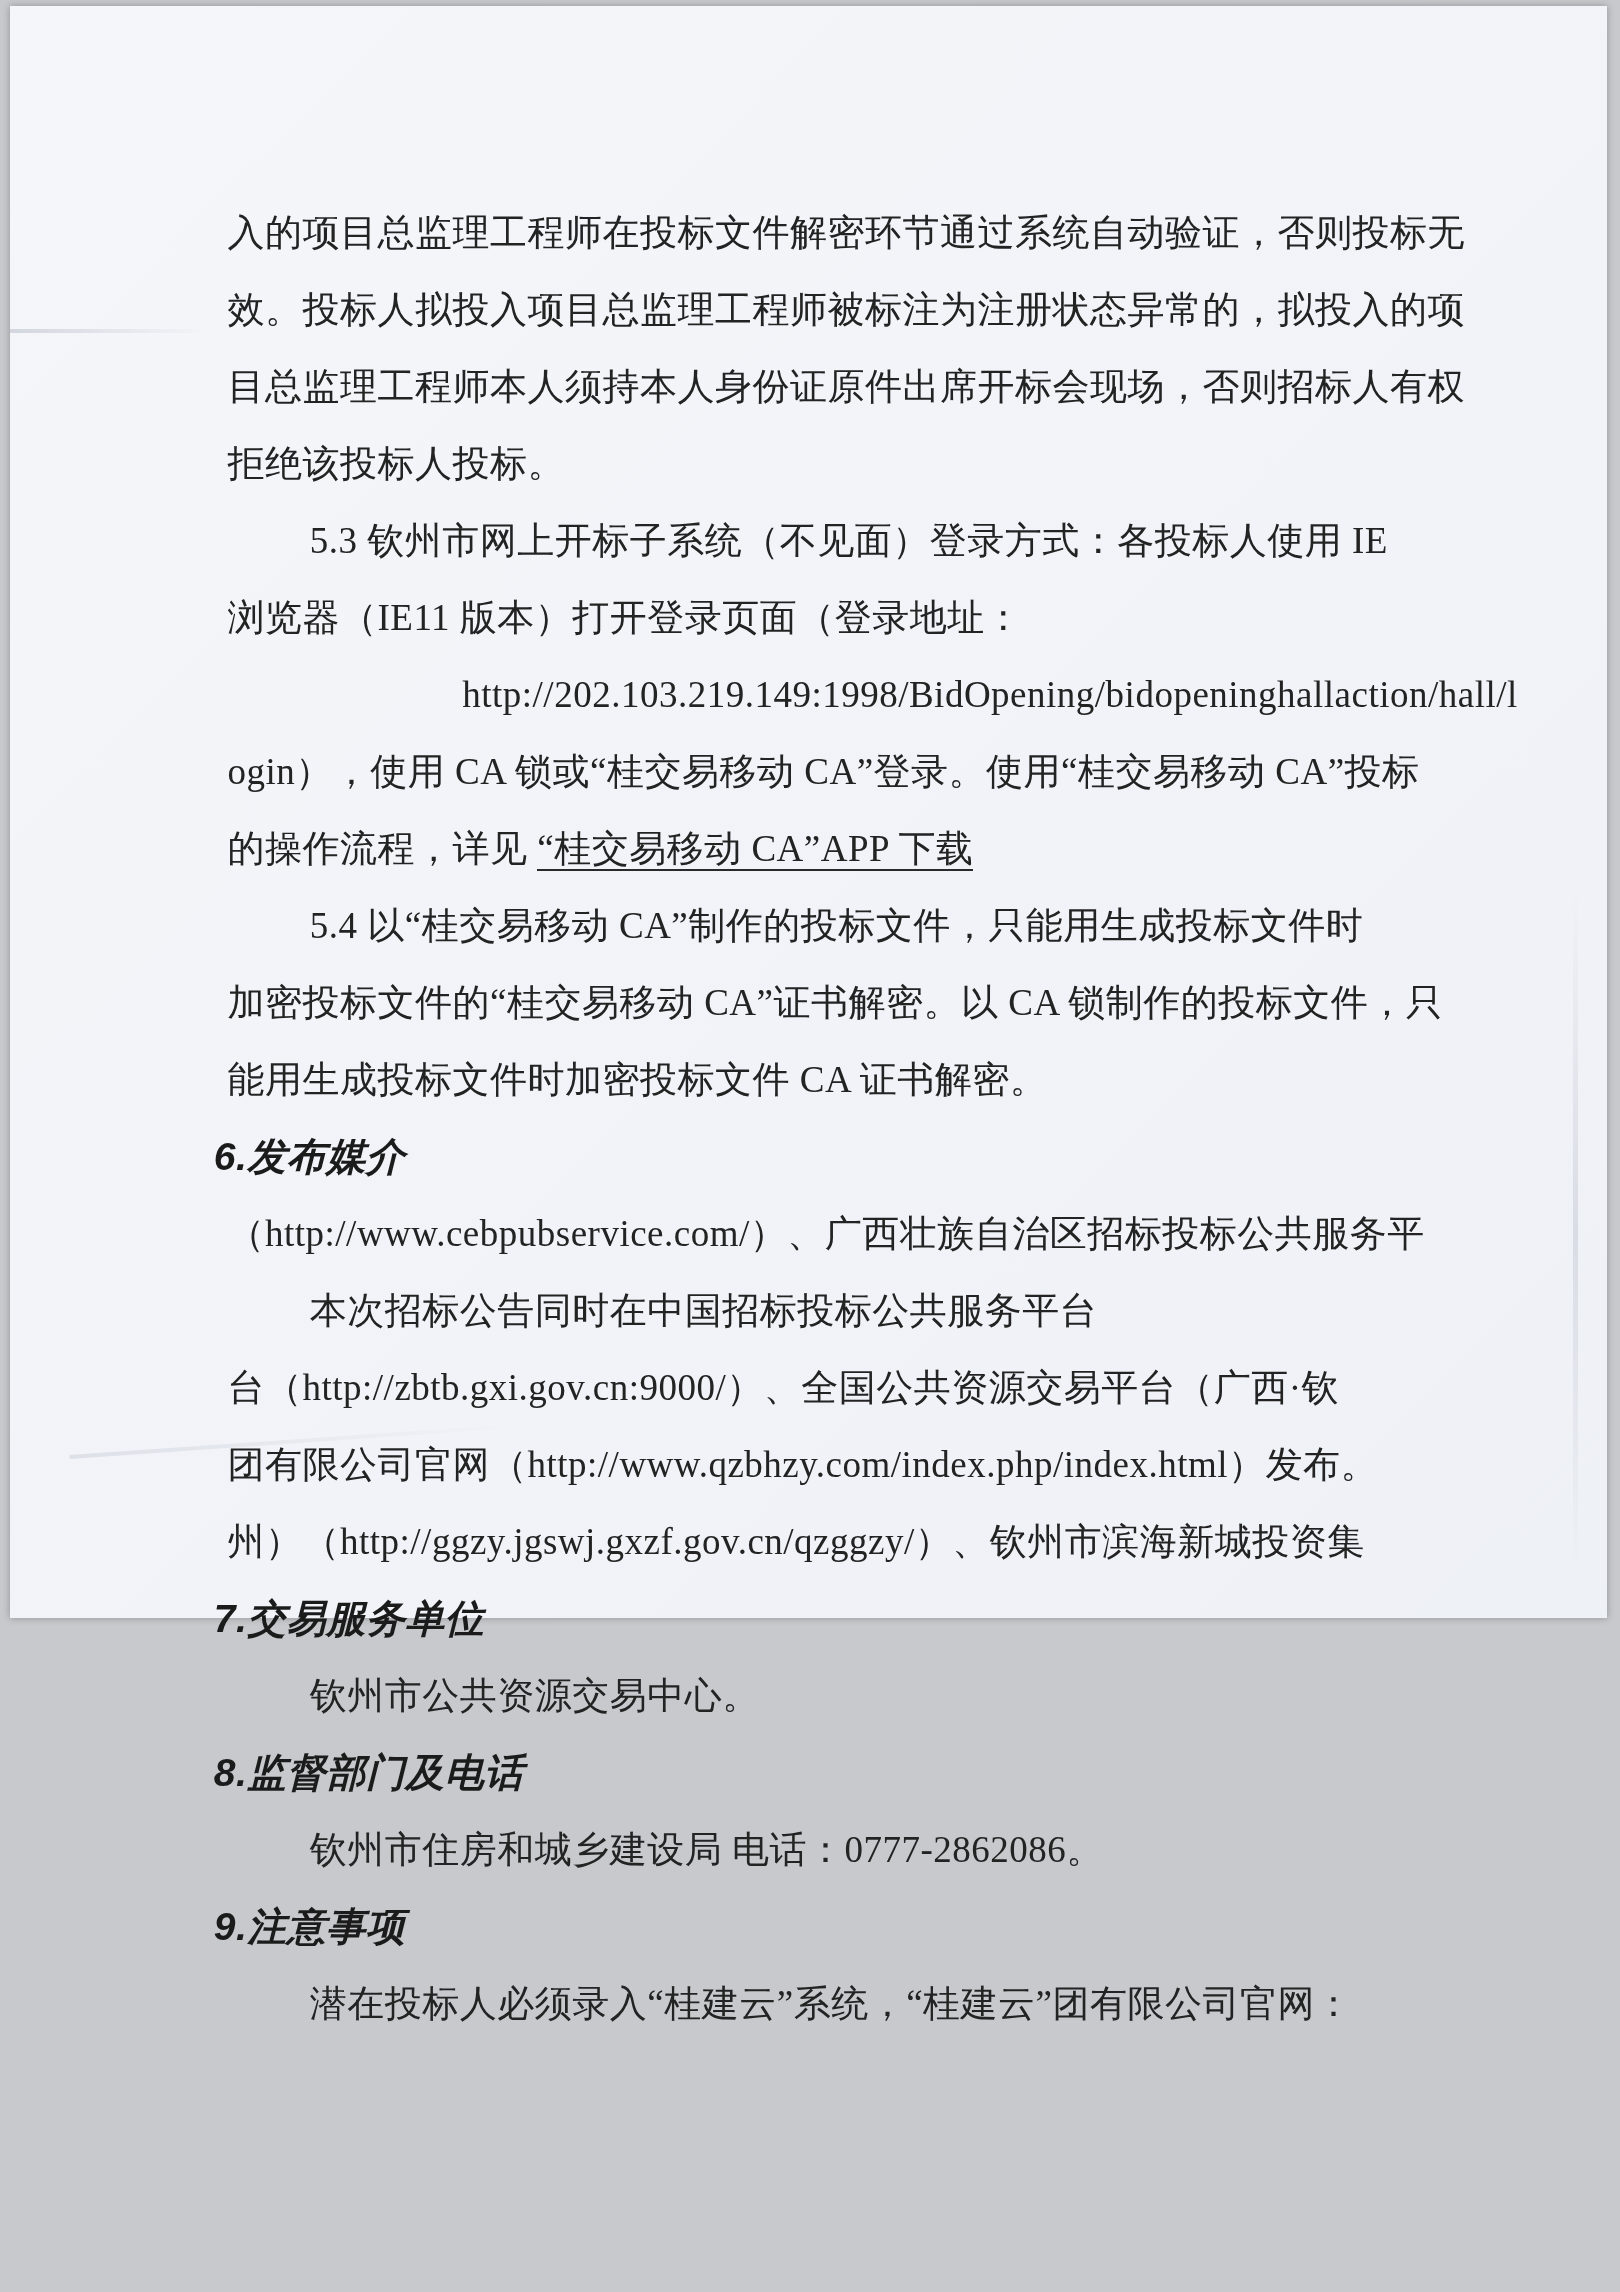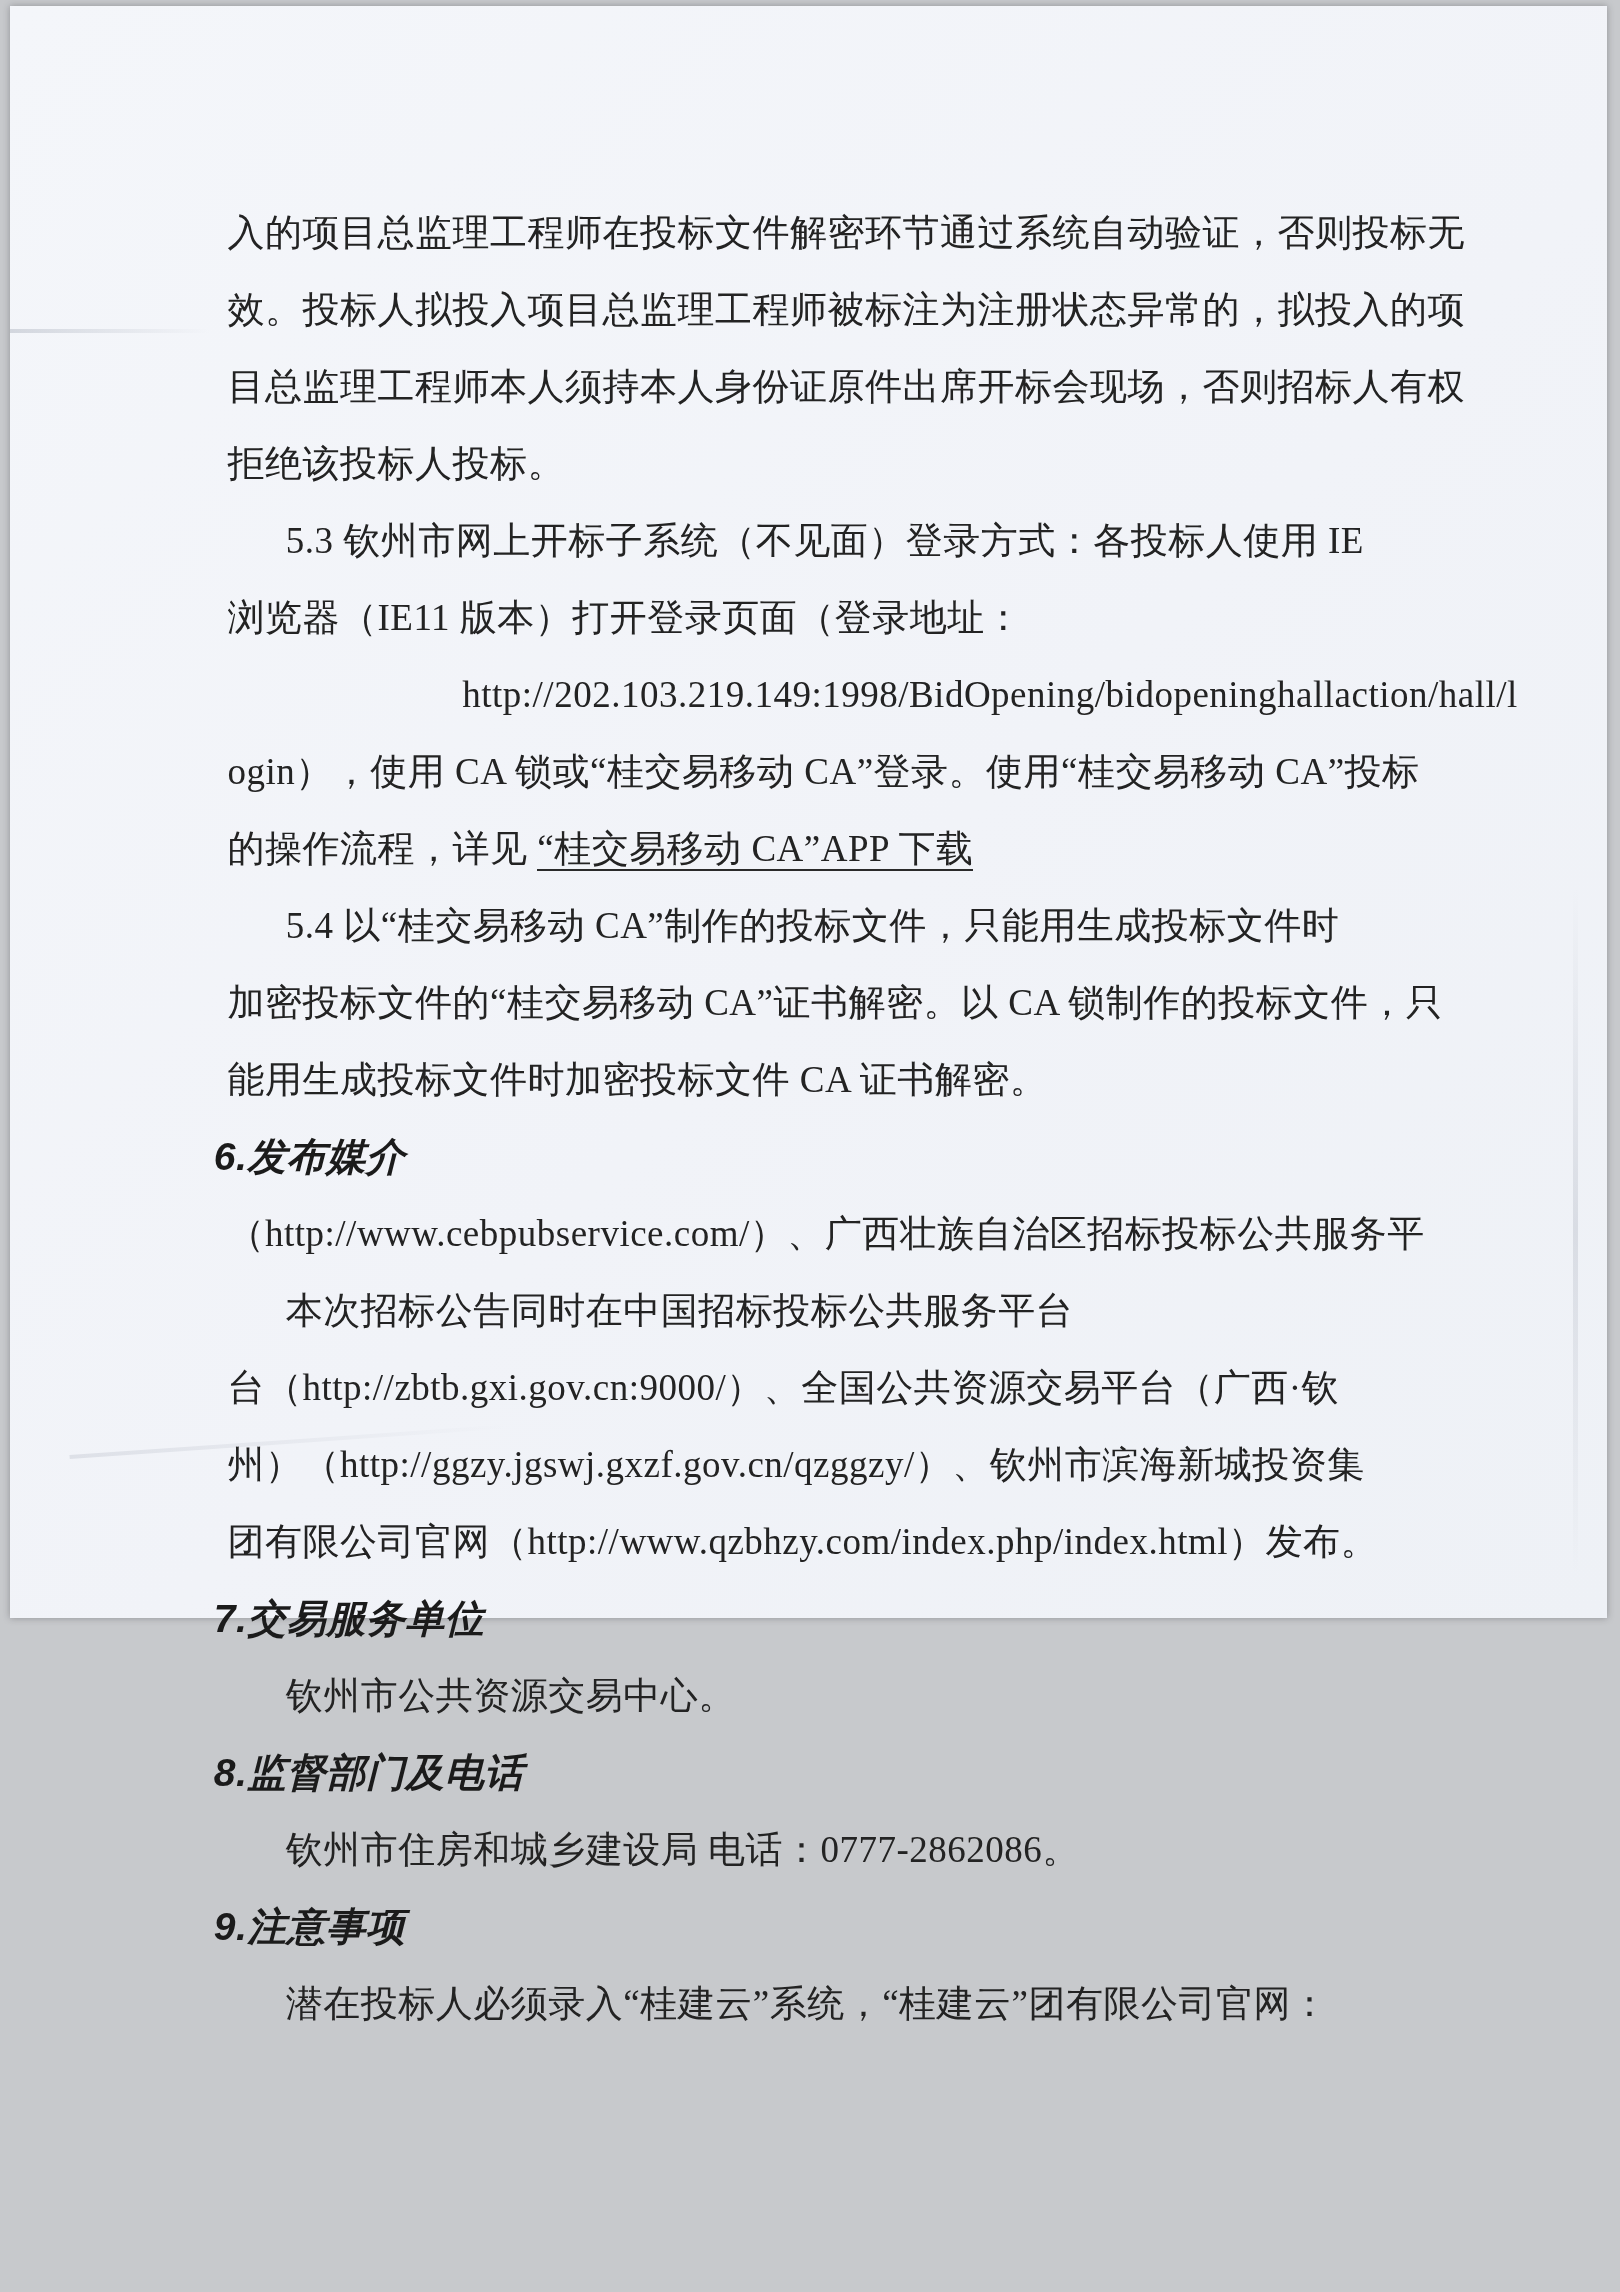--- a/index.html
+++ b/index.html
@@ -50,21 +50,21 @@
     color: #232323;
     font-size: 37px;
     letter-spacing: 0.5px;
   }
   .line {
     height: 77px;
     line-height: 77px;
     white-space: nowrap;
   }
   .body-line   { margin-left: 13.7px; }
-  .indent-line { margin-left: 72px; }
+  .indent-line { margin-left: 96px; }
   .url-line    { margin-left: 17px; text-align: right; }
   .heading-line {
     margin-left: 0;
     font-family: "Liberation Sans", sans-serif;
     font-weight: bold;
     font-size: 39px;
     color: #1b1b1b;
     font-style: italic;
   }
   .link-underline {
@@ -93,22 +93,22 @@
       <div class="line body-line">
         <span>的操作流程，详见 </span><span class="link-underline">“桂交易移动 CA”APP 下载</span>
       </div>
       <div class="line indent-line">5.4 以“桂交易移动 CA”制作的投标文件，只能用生成投标文件时</div>
       <div class="line body-line">加密投标文件的“桂交易移动 CA”证书解密。以 CA 锁制作的投标文件，只</div>
       <div class="line body-line">能用生成投标文件时加密投标文件 CA 证书解密。</div>
       <div class="line heading-line">6.发布媒介</div>
       <div class="line body-line">（http://www.cebpubservice.com/）、广西壮族自治区招标投标公共服务平</div>
       <div class="line indent-line">本次招标公告同时在中国招标投标公共服务平台</div>
       <div class="line body-line">台（http://zbtb.gxi.gov.cn:9000/）、全国公共资源交易平台（广西·钦</div>
+      <div class="line body-line">团有限公司官网（http://www.qzbhzy.com/index.php/index.html）发布。</div>
       <div class="line body-line">州）（http://ggzy.jgswj.gxzf.gov.cn/qzggzy/）、钦州市滨海新城投资集</div>
-      <div class="line body-line">团有限公司官网（http://www.qzbhzy.com/index.php/index.html）发布。</div>
       <div class="line heading-line">7.交易服务单位</div>
       <div class="line indent-line">钦州市公共资源交易中心。</div>
       <div class="line heading-line">8.监督部门及电话</div>
       <div class="line indent-line">钦州市住房和城乡建设局 电话：0777-2862086。</div>
       <div class="line heading-line">9.注意事项</div>
       <div class="line indent-line">潜在投标人必须录入“桂建云”系统，“桂建云”团有限公司官网：</div>
     </div>
   </div>
 </div>
 

